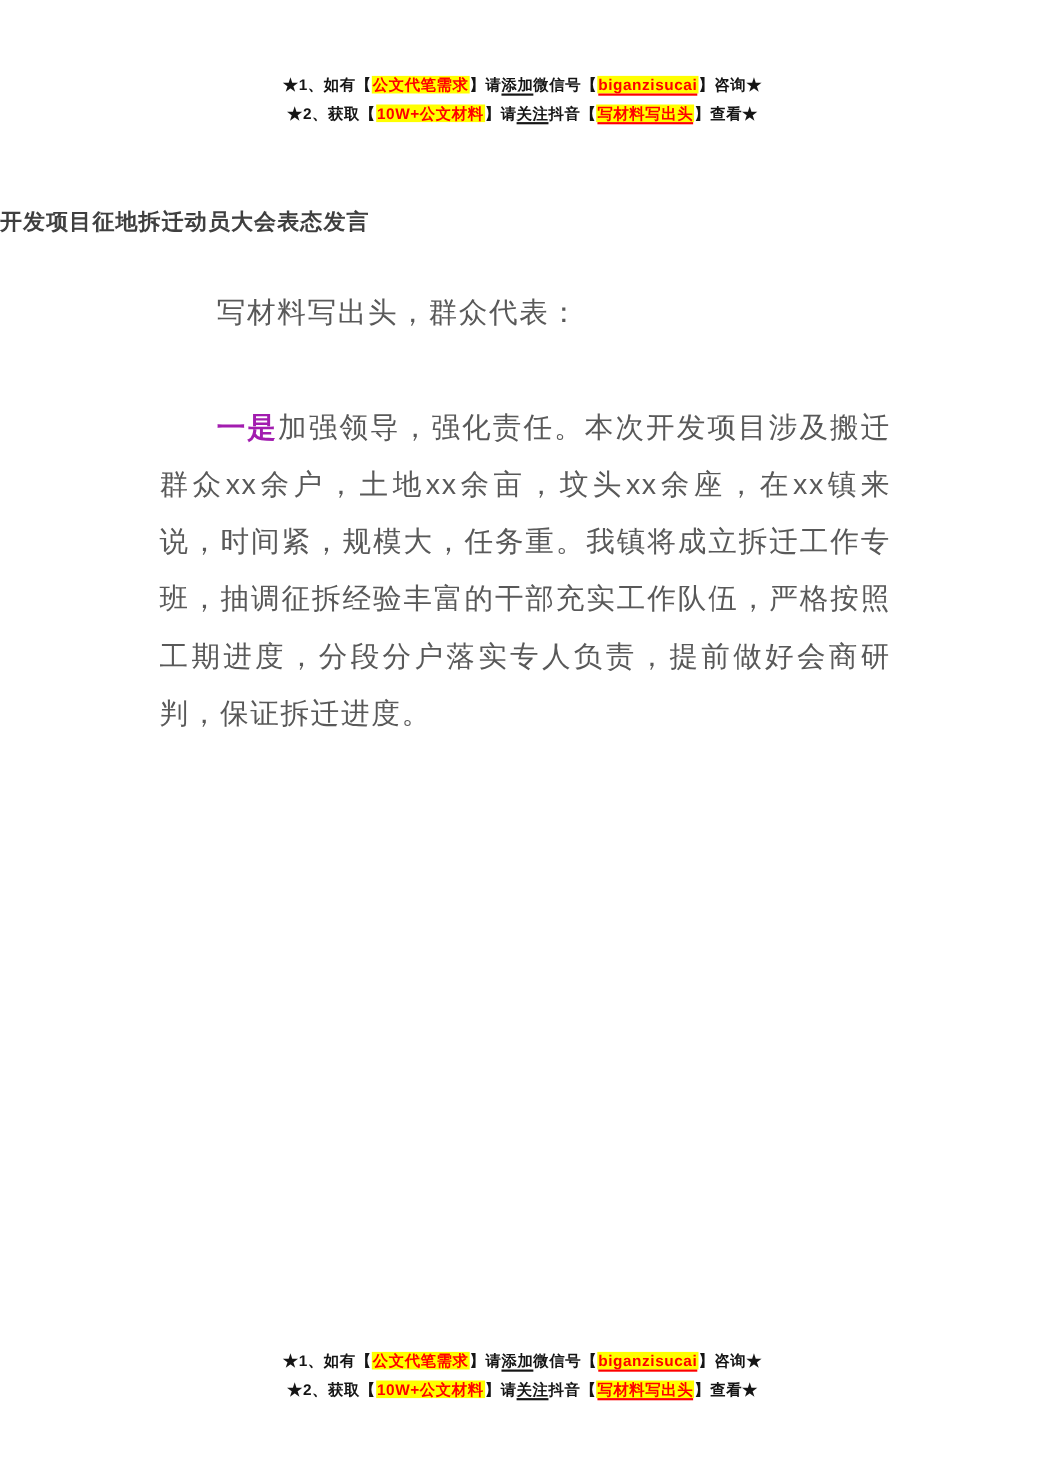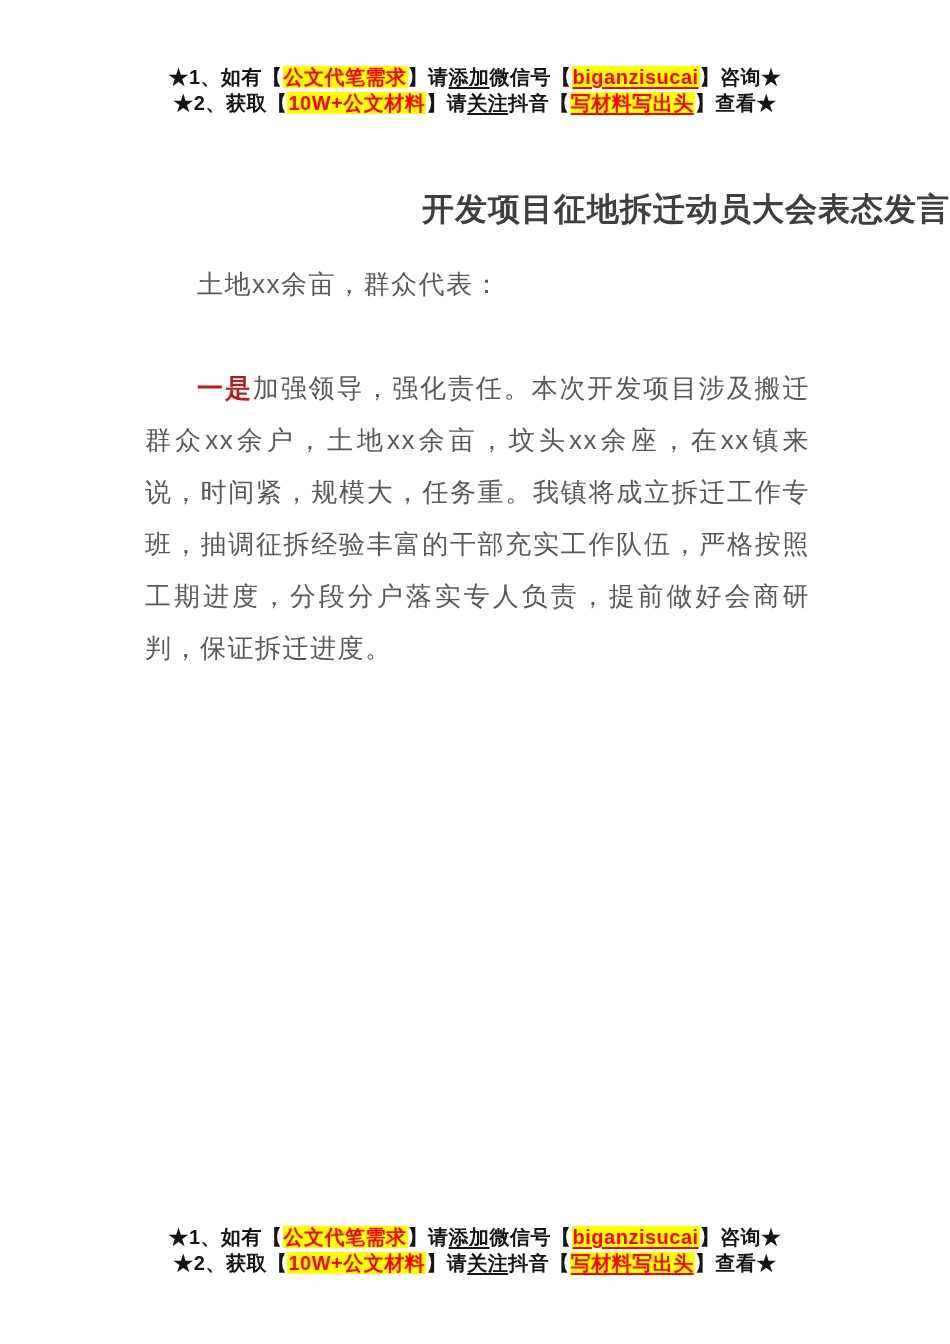--- a/index.html
+++ b/index.html
@@ -13,21 +13,21 @@
     height: 1344px;
     margin: 0 auto;
     background: #ffffff;
     font-family: "Liberation Sans", sans-serif;
     overflow: hidden;
   }
   
   .promo {
     width: 100%;
     text-align: center;
-    font-size: 20px;
+    font-size: 14px;
     font-weight: 700;
     color: #151515;
     line-height: 26px;
     letter-spacing: 0.5px;
   }
   .promo-top {
     position: absolute;
     top: 64px;
     left: 0;
   }
@@ -45,22 +45,22 @@
     text-decoration: underline;
     text-underline-offset: 3px;
     text-decoration-thickness: 1.5px;
   }
   
   .doc-title {
     position: absolute;
     top: 188px;
     left: 0;
     width: 100%;
-    text-align: right;
-    font-size: 32px;
+    text-align: left;
+    font-size: 20px;
     font-weight: 700;
     color: #3f3f3f;
     letter-spacing: 1px;
   }
   .doc-body {
     position: absolute;
     top: 258px;
     left: 145px;
     width: 665px;
     color: #595959;
@@ -71,41 +71,41 @@
   }
   .doc-body p {
     margin: 0;
     text-indent: 2em;
   }
   .doc-body p + p {
     margin-top: 52px;
   }
   .lead-bold {
     font-weight: 700;
-    color: #b91c1c;
+    color: #a21caf;
   }
 </style>
 </head>
 <body>
 
 <div class="page">
 
   <div class="promo promo-top">
     <div class="promo-line">
       <span>★1、如有【</span><span class="hl">公文代笔需求</span><span>】请</span><span class="ul">添加</span><span>微信号【</span><span class="hl ul">biganzisucai</span><span>】咨询★</span>
     </div>
     <div class="promo-line">
       <span>★2、获取【</span><span class="hl">10W+公文材料</span><span>】请</span><span class="ul">关注</span><span>抖音【</span><span class="hl ul">写材料写出头</span><span>】查看★</span>
     </div>
   </div>
 
   <div class="doc-title">开发项目征地拆迁动员大会表态发言</div>
 
   <div class="doc-body">
-    <p>土地xx余亩，群众代表：</p>
+    <p>写材料写出头，群众代表：</p>
     <p><span class="lead-bold">一是</span><span>加强领导，强化责任。本次开发项目涉及搬迁群众xx余户，土地xx余亩，坟头xx余座，在xx镇来说，时间紧，规模大，任务重。我镇将成立拆迁工作专班，抽调征拆经验丰富的干部充实工作队伍，严格按照工期进度，分段分户落实专人负责，提前做好会商研判，保证拆迁进度。</span></p>
   </div>
 
   <div class="promo promo-bottom">
     <div class="promo-line">
       <span>★1、如有【</span><span class="hl">公文代笔需求</span><span>】请</span><span class="ul">添加</span><span>微信号【</span><span class="hl ul">biganzisucai</span><span>】咨询★</span>
     </div>
     <div class="promo-line">
       <span>★2、获取【</span><span class="hl">10W+公文材料</span><span>】请</span><span class="ul">关注</span><span>抖音【</span><span class="hl ul">写材料写出头</span><span>】查看★</span>
     </div>

